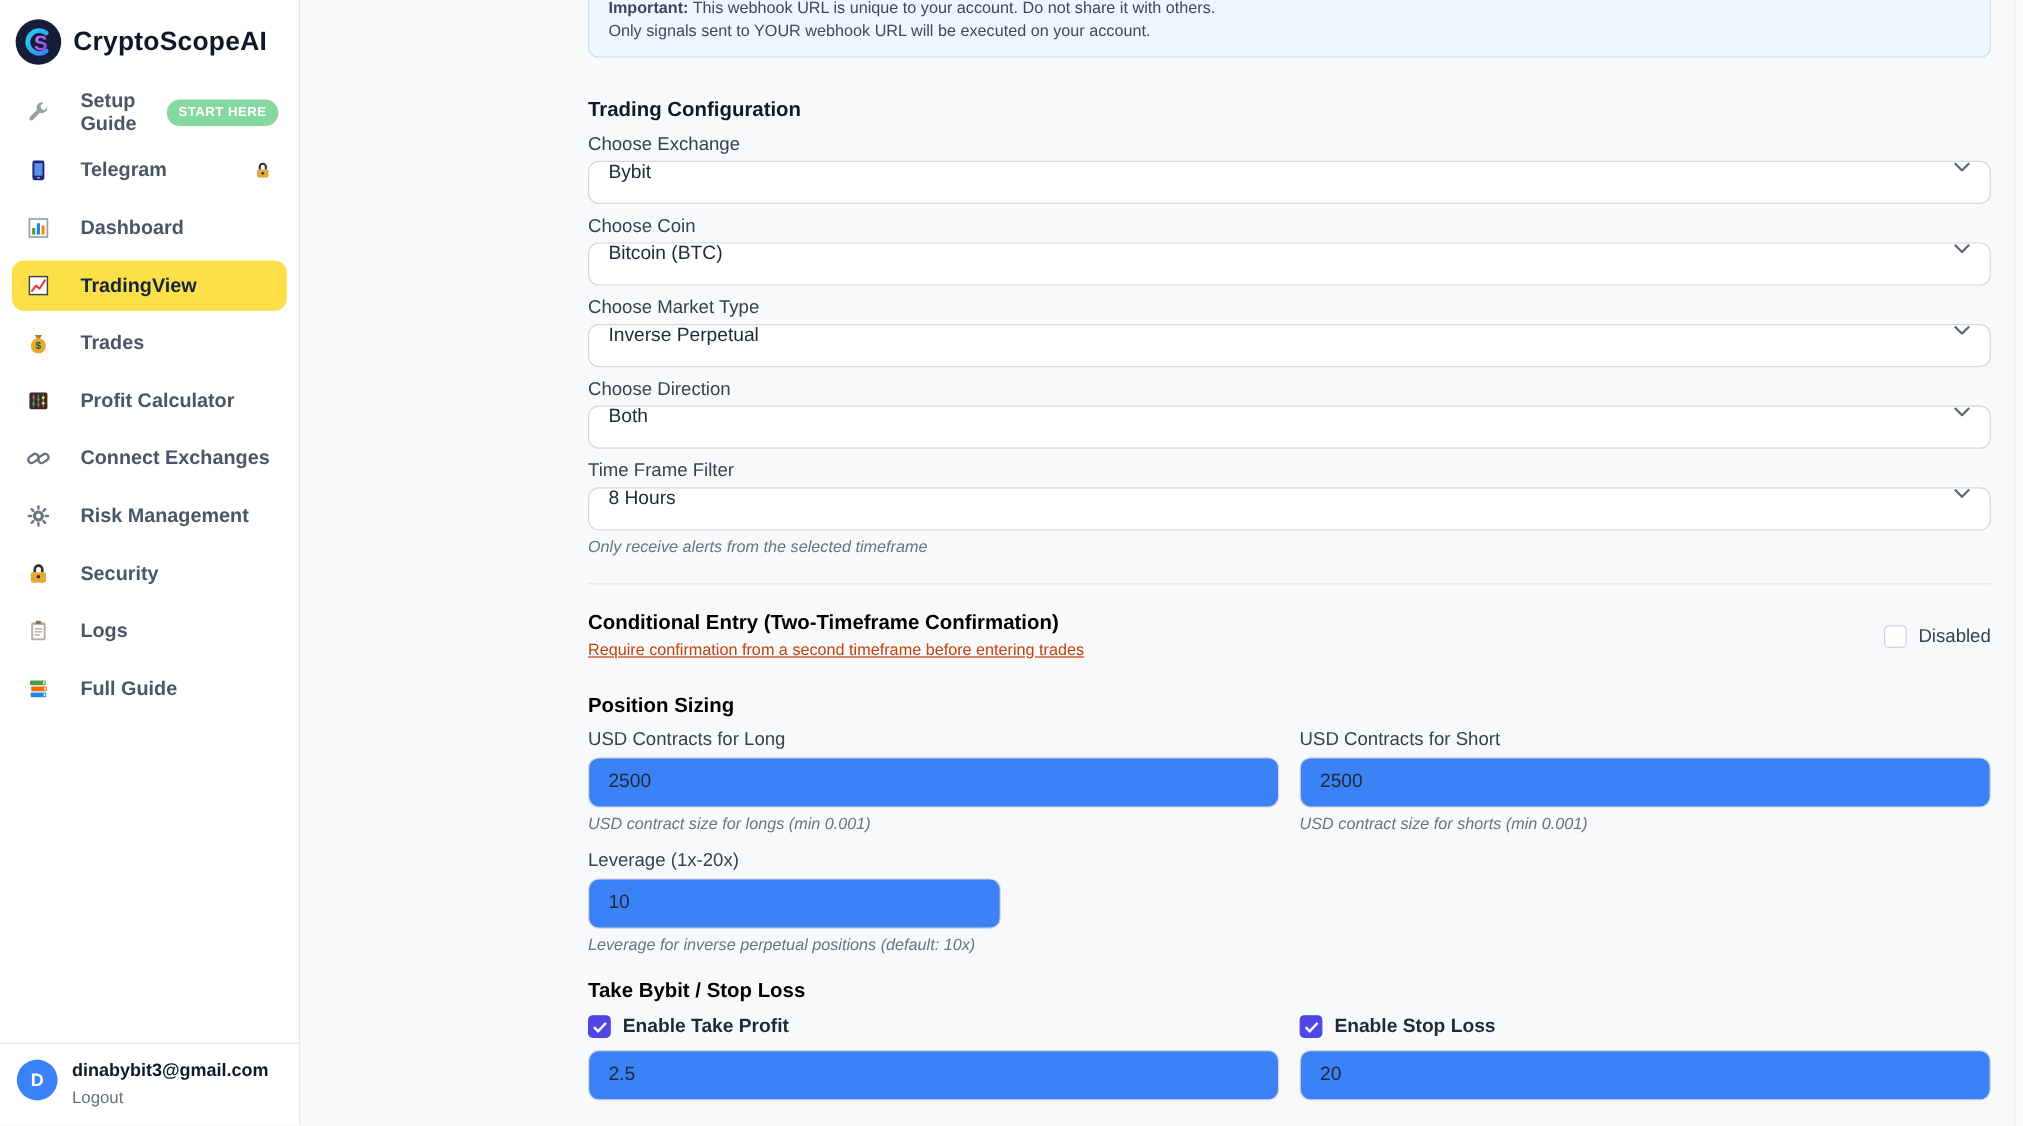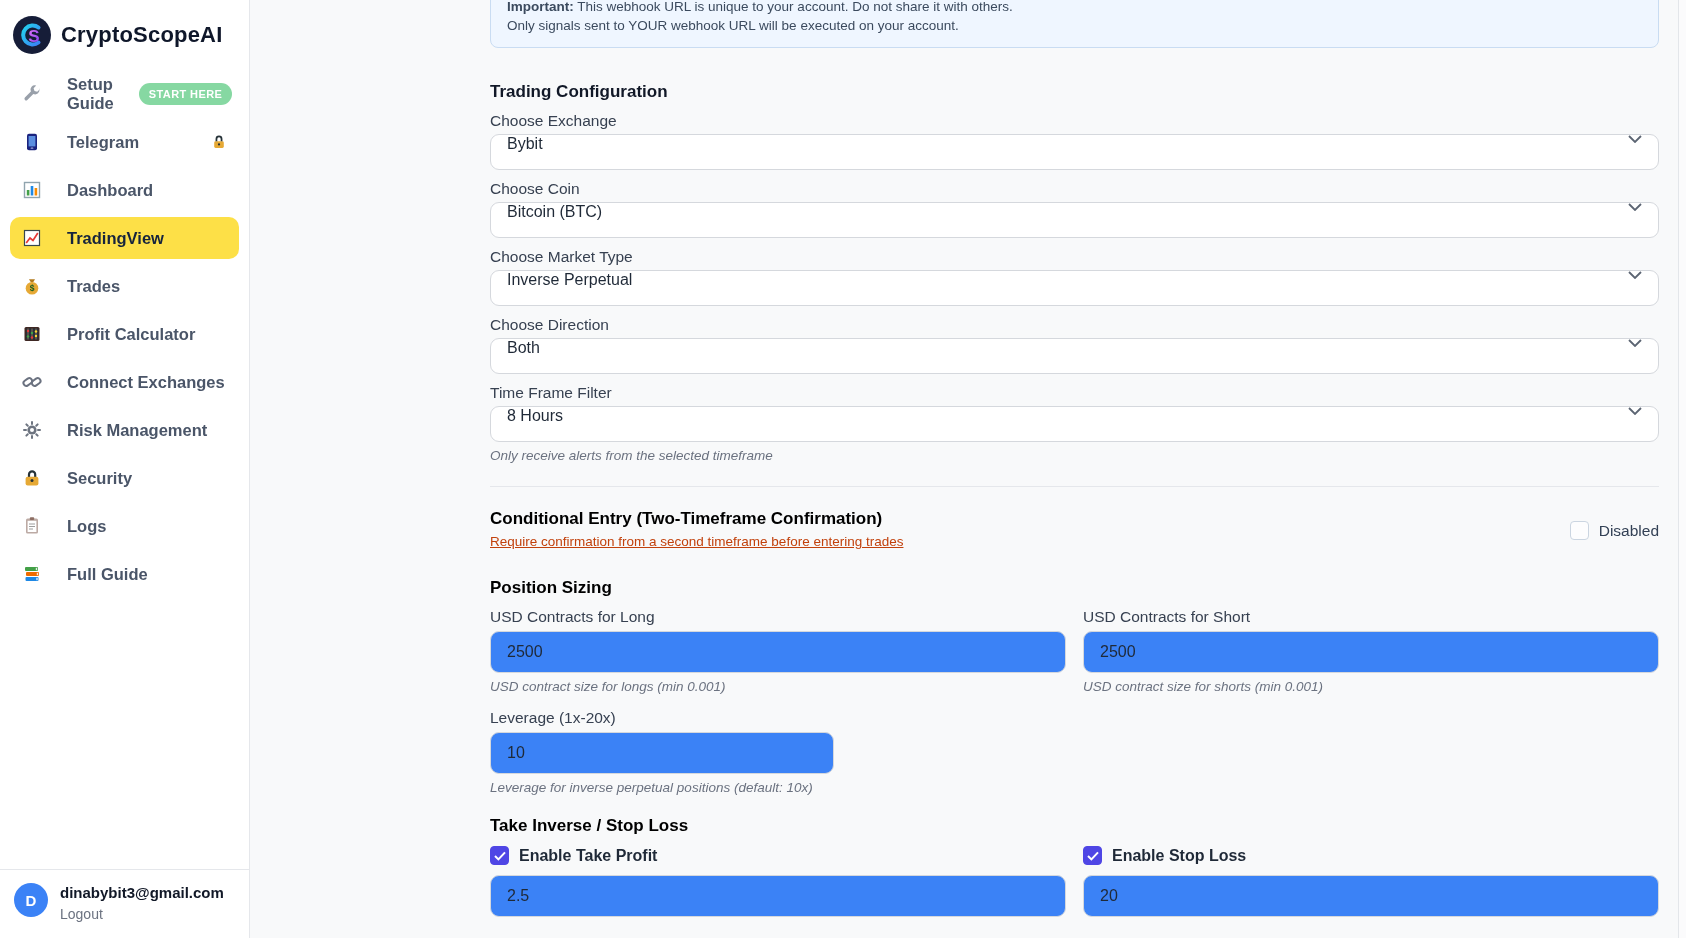--- a/index.html
+++ b/index.html
@@ -369,21 +369,21 @@
         <div class="helper">USD contract size for shorts (min 0.001)</div>
       </div>
     </div>
 
     <div class="leverage-block">
       <label class="field-label">Leverage (1x-20x)</label>
       <input class="textinput" type="text" value="10" style="">
       <div class="helper">Leverage for inverse perpetual positions (default: 10x)</div>
     </div>
 
-    <h3 class="sub-title tpsl-title">Take Inverse / Stop Loss</h3>
+    <h3 class="sub-title tpsl-title">Take Bybit / Stop Loss</h3>
 
     <div class="grid2">
       <div class="cbrow-wrap">
         <div class="cbrow">
           <span class="cb checked">
               <svg width="12" height="10" viewBox="0 0 12 10">
                 <path d="M1 5l3.4 3.4L11 1.4" stroke="#fff" stroke-width="2" fill="none"></path>
               </svg>
             </span>
           <span class="cb-label">Enable Take Profit</span>

